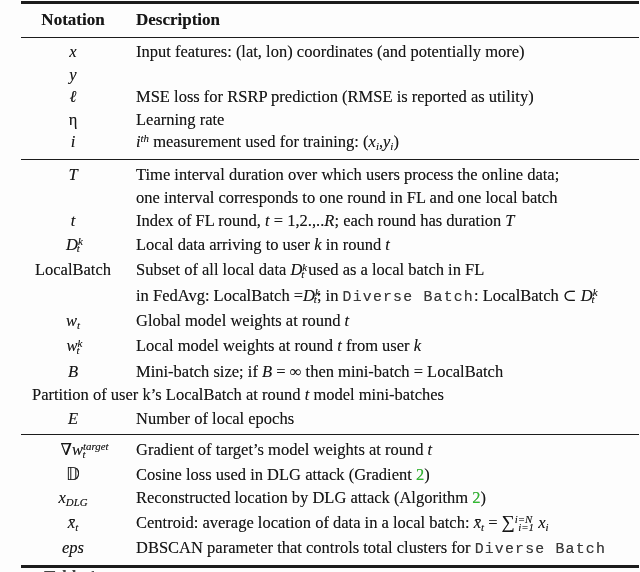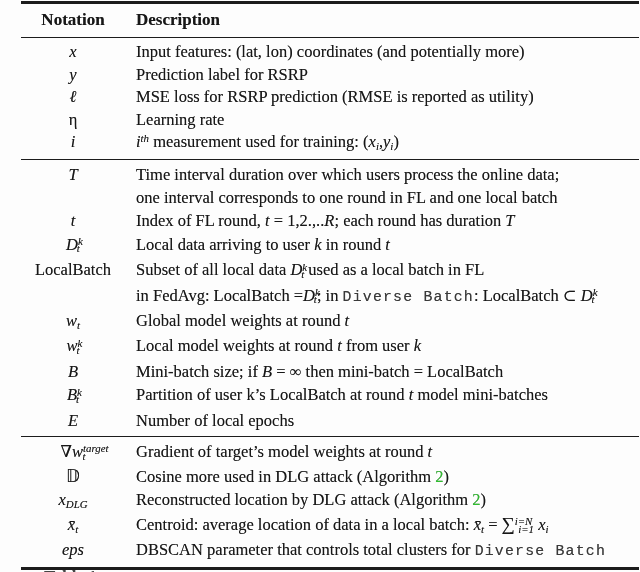--- a/index.html
+++ b/index.html
@@ -103,23 +103,20 @@
     <div id="table-body">
         <div class="section section-1">
           <div class="trow">
             <div class="not"><span class="st-i">x</span></div>
             <div class="desc">
               <div class="dline"><span>Input features: (lat, lon) coordinates (and potentially more)</span></div>
             </div>
           </div>
           <div class="trow">
             <div class="not"><span class="st-i">y</span></div>
-            <div class="desc">
-              <div class="dline"><span>Prediction label for RSRP</span></div>
-            </div>
           </div>
           <div class="trow">
             <div class="not"><span class="st-i">ℓ</span></div>
             <div class="desc">
               <div class="dline"><span>MSE loss for RSRP prediction (RMSE is reported as utility)</span></div>
             </div>
           </div>
           <div class="trow">
             <div class="not"><span>η</span></div>
             <div class="desc">
@@ -172,21 +169,20 @@
               <div class="dline"><span>Local model weights at round </span><span class="st-i">t</span><span> from user </span><span class="st-i">k</span></div>
             </div>
           </div>
           <div class="trow">
             <div class="not"><span class="st-i">B</span></div>
             <div class="desc">
               <div class="dline"><span>Mini-batch size; if </span><span class="st-i">B</span><span> = ∞ then mini-batch = LocalBatch</span></div>
             </div>
           </div>
           <div class="trow">
-            <div class="not"><span class="st-i">B</span><span class="st-i st-sup">k</span><span class="st-i st-sub" style="margin-left: -0.55em;">t</span></div>
             <div class="desc">
               <div class="dline"><span>Partition of user k’s LocalBatch at round </span><span class="st-i">t</span><span> model mini-batches</span></div>
             </div>
           </div>
           <div class="trow">
             <div class="not"><span class="st-i">E</span></div>
             <div class="desc">
               <div class="dline"><span>Number of local epochs</span></div>
             </div>
           </div>
@@ -194,21 +190,21 @@
         <div class="section section-3">
           <div class="trow">
             <div class="not"><span>∇</span><span class="st-i">w</span><span class="st-i st-sup">target</span><span class="st-i st-sub" style="margin-left: -2.4em;">t</span></div>
             <div class="desc">
               <div class="dline"><span>Gradient of target’s model weights at round </span><span class="st-i">t</span></div>
             </div>
           </div>
           <div class="trow">
             <div class="not"><span class="st-bb">𝔻</span></div>
             <div class="desc">
-              <div class="dline"><span>Cosine more used in DLG attack (Algorithm </span><span class="st-green">2</span><span>)</span></div>
+              <div class="dline"><span>Cosine loss used in DLG attack (Gradient </span><span class="st-green">2</span><span>)</span></div>
             </div>
           </div>
           <div class="trow">
             <div class="not"><span class="st-i">x</span><span class="st-i st-sub">DLG</span></div>
             <div class="desc">
               <div class="dline"><span>Reconstructed location by DLG attack (Algorithm </span><span class="st-green">2</span><span>)</span></div>
             </div>
           </div>
           <div class="trow">
             <div class="not"><span class="st-i">x̄</span><span class="st-i st-sub">t</span></div>

